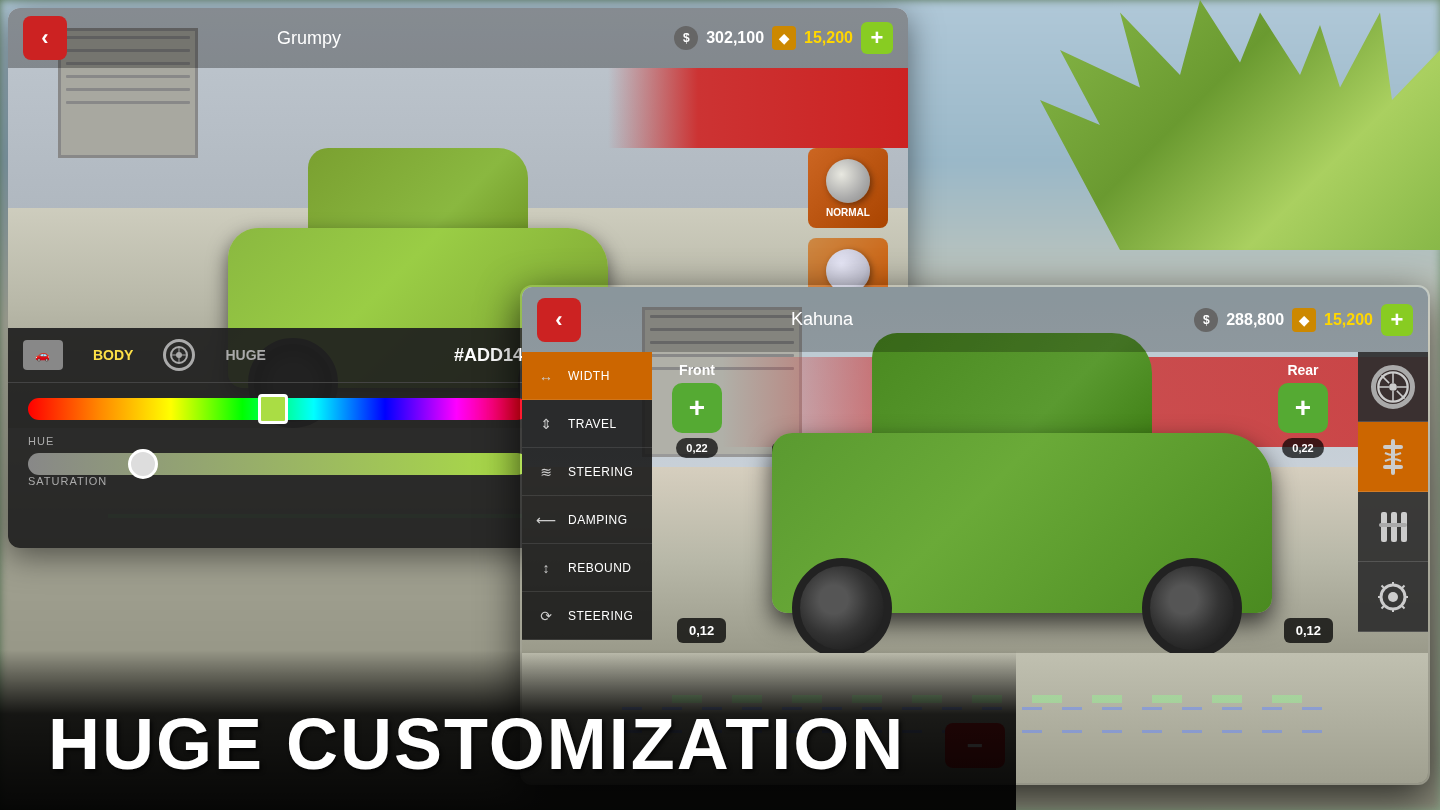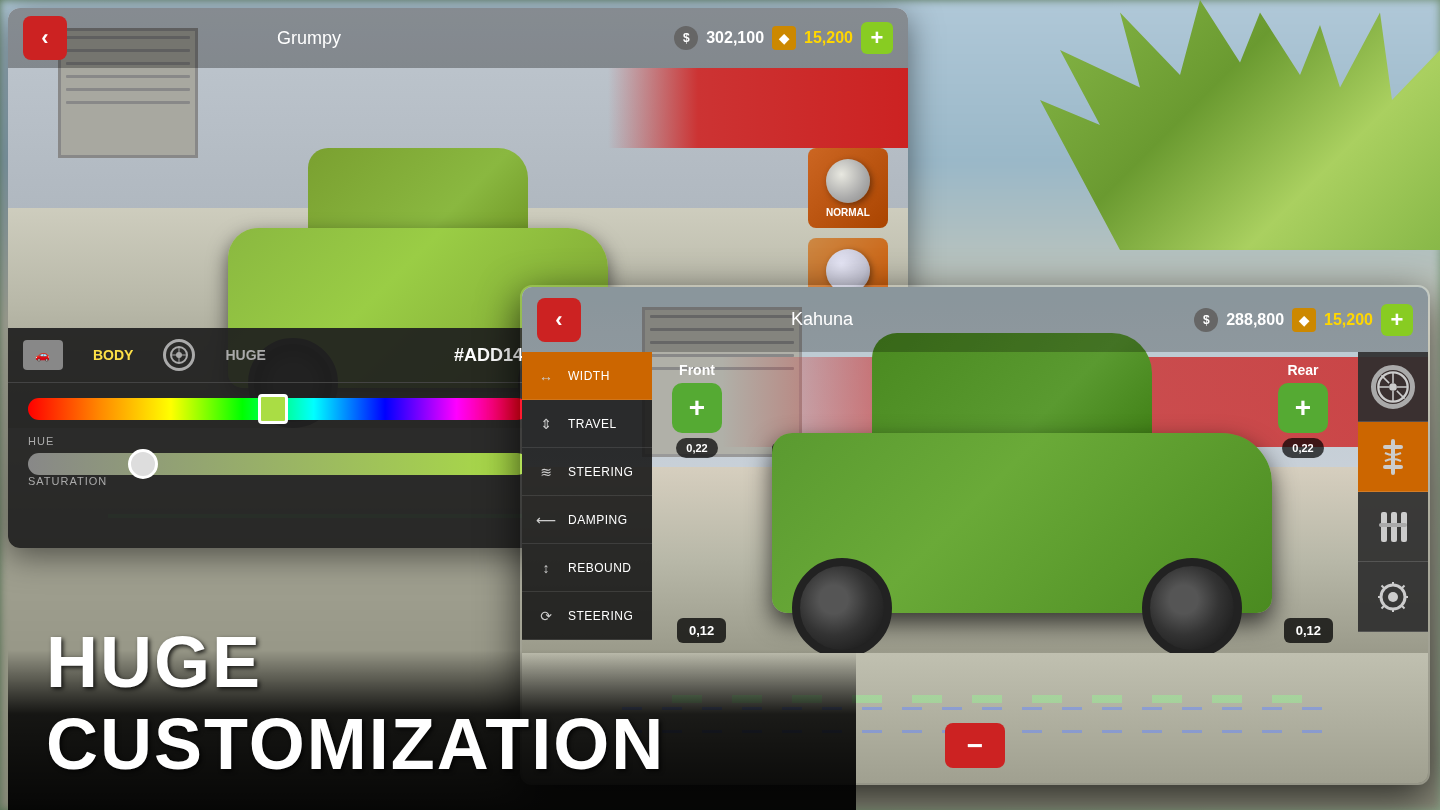--- a/index.html
+++ b/index.html
@@ -23,28 +23,28 @@
       position: absolute;
       top: 0; left: 0; right: 0; bottom: 0;
       background: linear-gradient(180deg, #b0c8d8 0%, #9ab8c8 20%, #c8c8b8 40%, #a8a898 60%, #888878 100%);
       filter: blur(4px);
     }
 
     
     .bottom-overlay {
       position: absolute;
       bottom: 0;
-      left: 8px;
-      width: 848px;
+      left: 0;
+      width: 1016px;
       height: 160px;
       background: linear-gradient(180deg, transparent 0%, rgba(0,0,0,0.85) 40%, rgba(0,0,0,0.95) 100%);
       display: flex;
       align-items: flex-end;
       padding-bottom: 25px;
-      padding-left: 38px;
+      padding-left: 48px;
     }
 
     .huge-text {
       font-size: 72px;
       font-weight: 900;
       color: white;
       text-transform: uppercase;
       letter-spacing: 2px;
       text-shadow: 2px 2px 4px rgba(0,0,0,0.8);
     }

